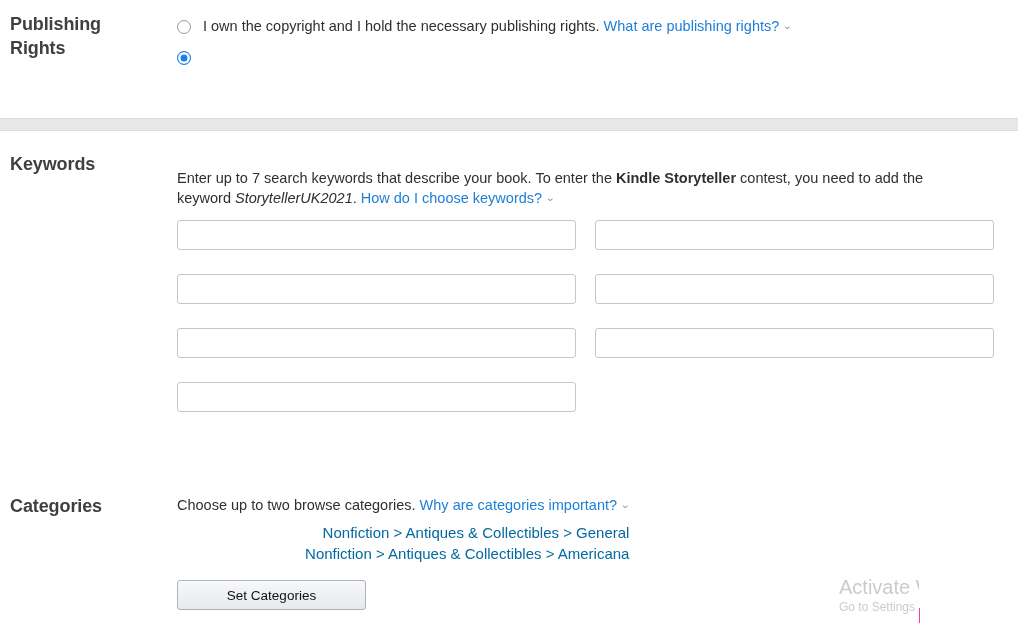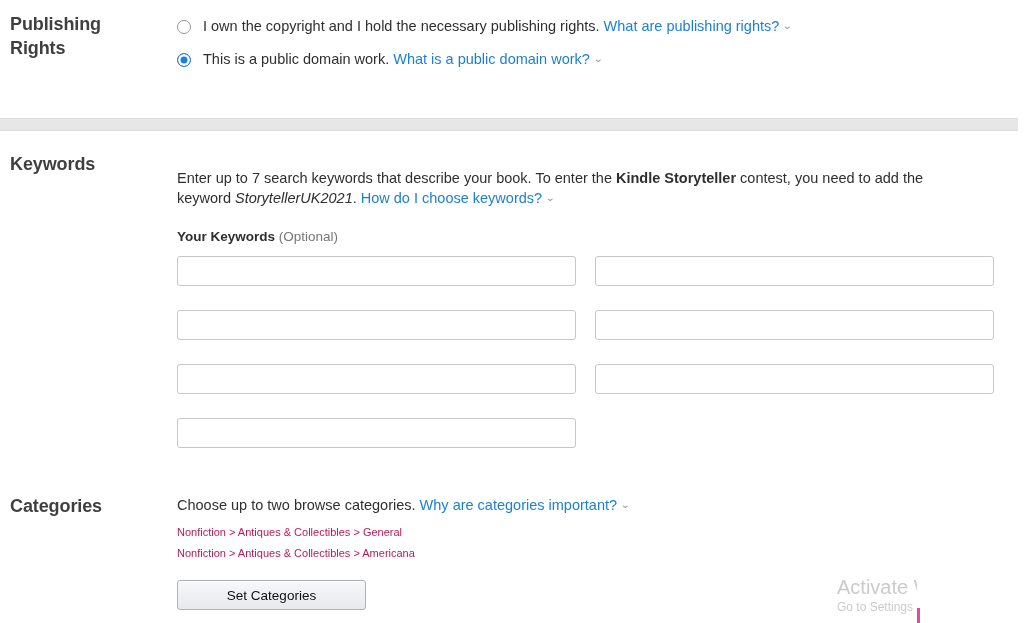--- a/index.html
+++ b/index.html
@@ -14,21 +14,21 @@
     font-family: "Liberation Sans", sans-serif;
     color: #111111;
     -webkit-font-smoothing: antialiased;
   }
   .page {
     position: relative;
     width: 920px;
     height: 623px;
     background: #ffffff;
     box-sizing: border-box;
-    border-right: 3px solid #ec4899;
+    border-right: 1px solid #ec4899;
   }
 
   
   .section {
     position: absolute;
     left: 0;
     width: 1018px;
     background: #ffffff;
     box-sizing: border-box;
   }
@@ -152,23 +152,24 @@
   
   .cat-intro {
     font-size: 14.5px;
     line-height: 20px;
     color: #2f2f2f;
   }
   .cat-list {
     margin-top: 7px;
   }
   .cat-item {
-    font-size: 11px;
+    font-size: 15px;
     line-height: 21px;
-    color: #be185d;
+    color: #0369a1;
+    text-align: right;
   }
   .btn {
     margin-top: 16px;
     width: 189px;
     height: 30px;
     border: 1px solid #adb1b8;
     border-radius: 3px;
     background: linear-gradient(to bottom, #f7f8fa 0%, #e7e9ec 100%);
     font-family: "Liberation Sans", sans-serif;
     font-size: 13.5px;
@@ -213,44 +214,36 @@
       <div class="radio-row">
         <span class="radio"></span>
         <span class="radio-label">
           <span>I own the copyright and I hold the necessary publishing rights.</span>
           <a class="link">What are publishing rights?</a><span class="chev">⌄</span>
         </span>
       </div>
 
       <div class="radio-row">
         <span class="radio checked"></span>
-        <span class="radio-label">
-          <span>This is a public domain work.</span>
-          <a class="link">What is a public domain work?</a><span class="chev">⌄</span>
-        </span>
       </div>
 
     </div>
   </div>
 
   <div class="divider" style="top:118px;"></div>
 
   <div class="section" style="top:131px; height:347px;padding-left:21px;">
     <div class="sec-title" style="top:21px;">Keywords</div>
 
     <div class="sec-body" style="top:37px;">
 
       <div class="kw-intro">
         <span>Enter up to 7 search keywords that describe your book. To enter the </span><b>Kindle Storyteller</b><span> contest, you need to add the keyword </span><i>StorytellerUK2021</i><span>. </span><a class="link">How do I choose keywords?</a><span class="chev">⌄</span>
       </div>
 
-      <div class="kw-sublabel">
-        <span class="strong">Your Keywords</span>
-        <span class="opt">(Optional)</span>
-      </div>
 
       <div class="kw-grid">
         <div class="kw-row">
           <input class="kw-input" type="text" value="" style="">
           <input class="kw-input" type="text" value="" style="">
         </div>
         <div class="kw-row">
           <input class="kw-input" type="text" value="" style="">
           <input class="kw-input" type="text" value="" style="">
         </div>

